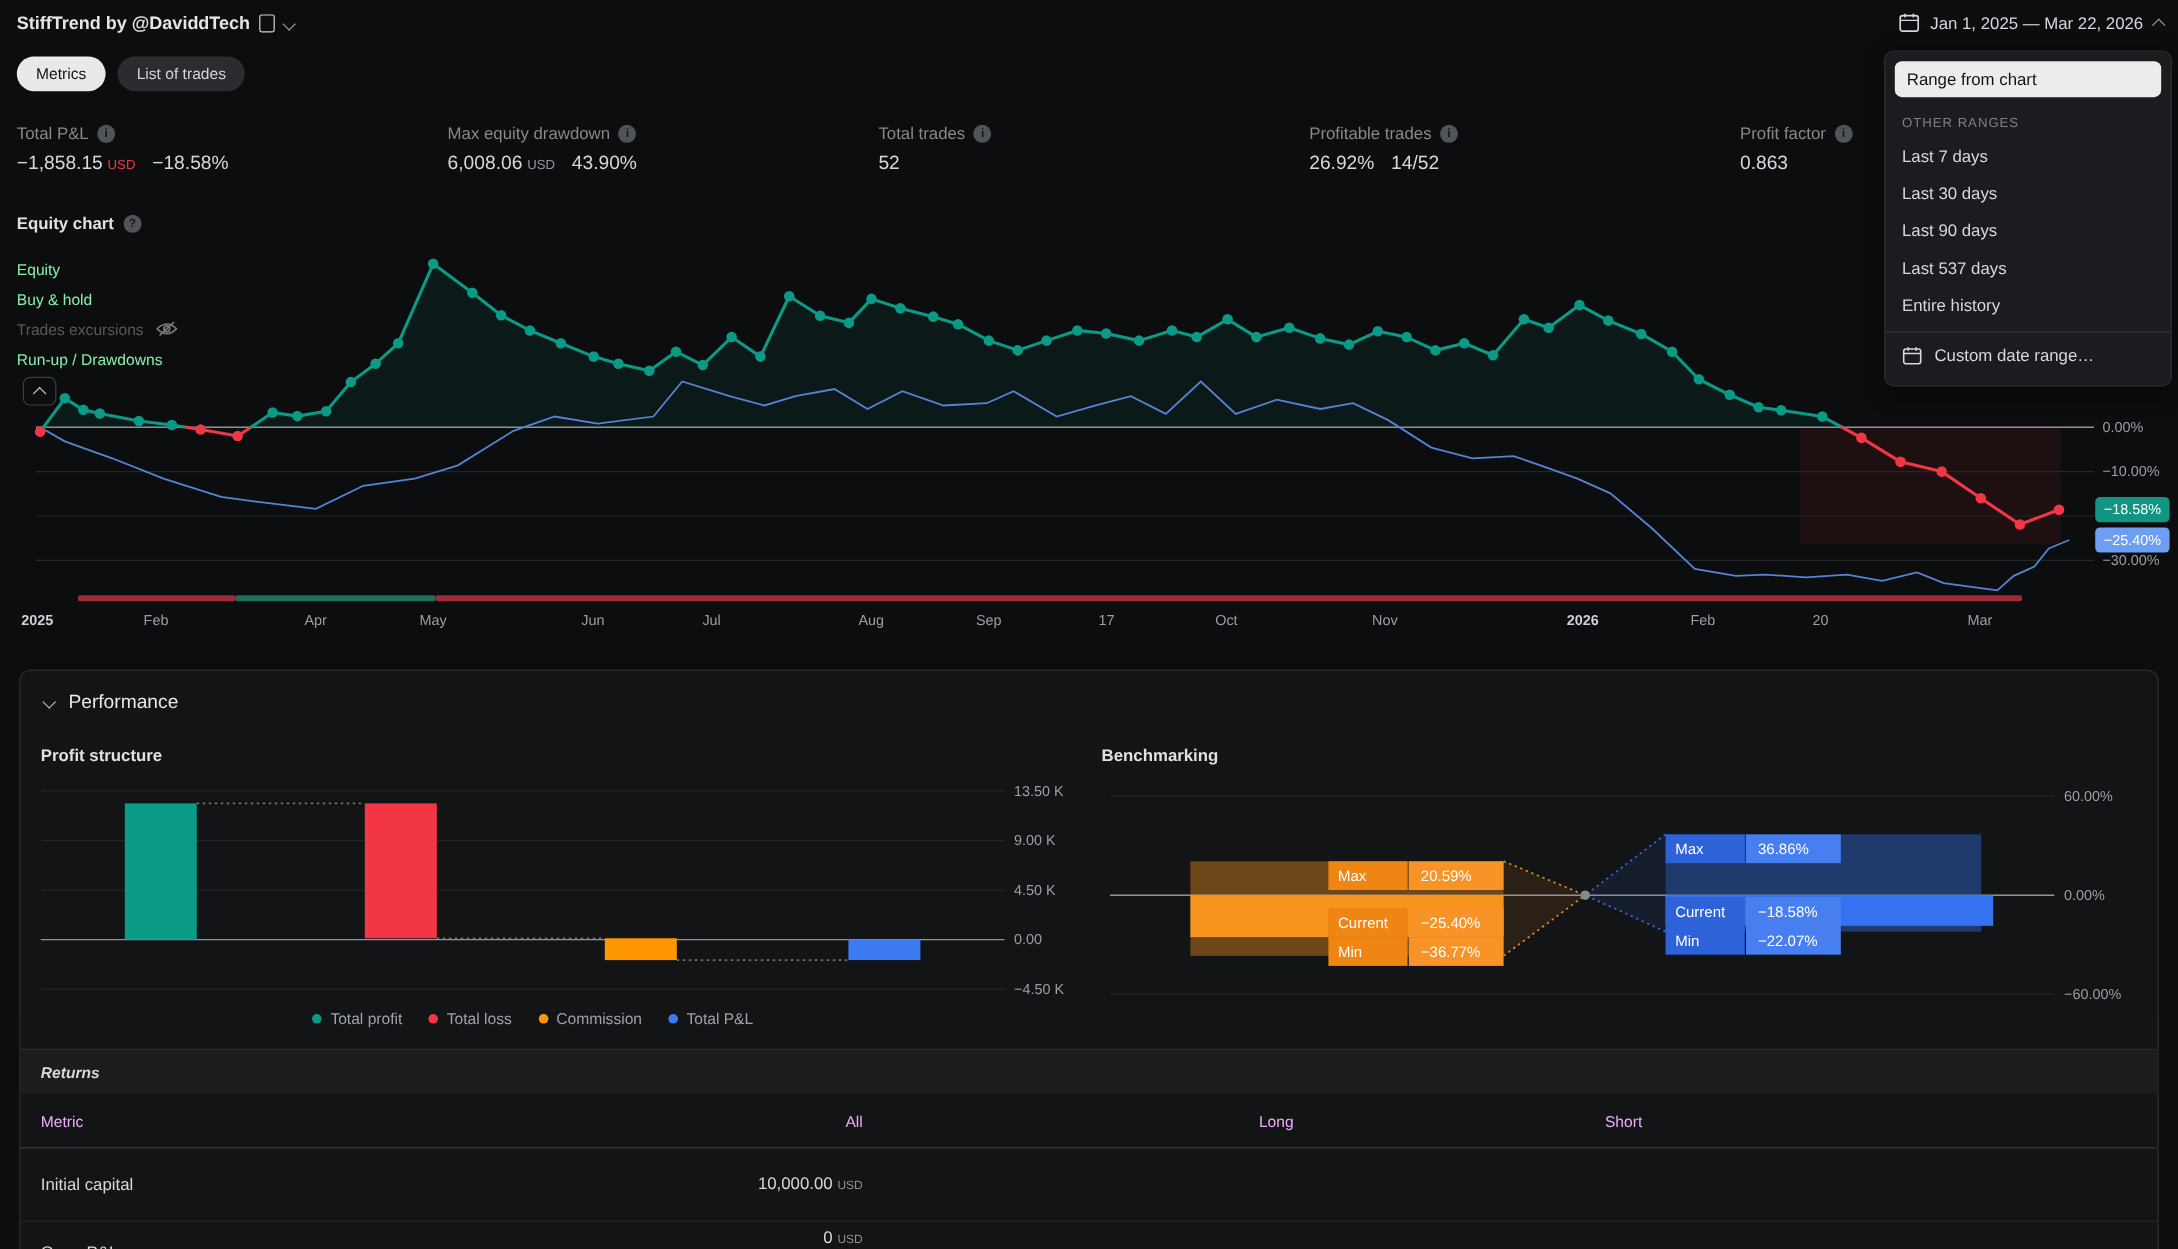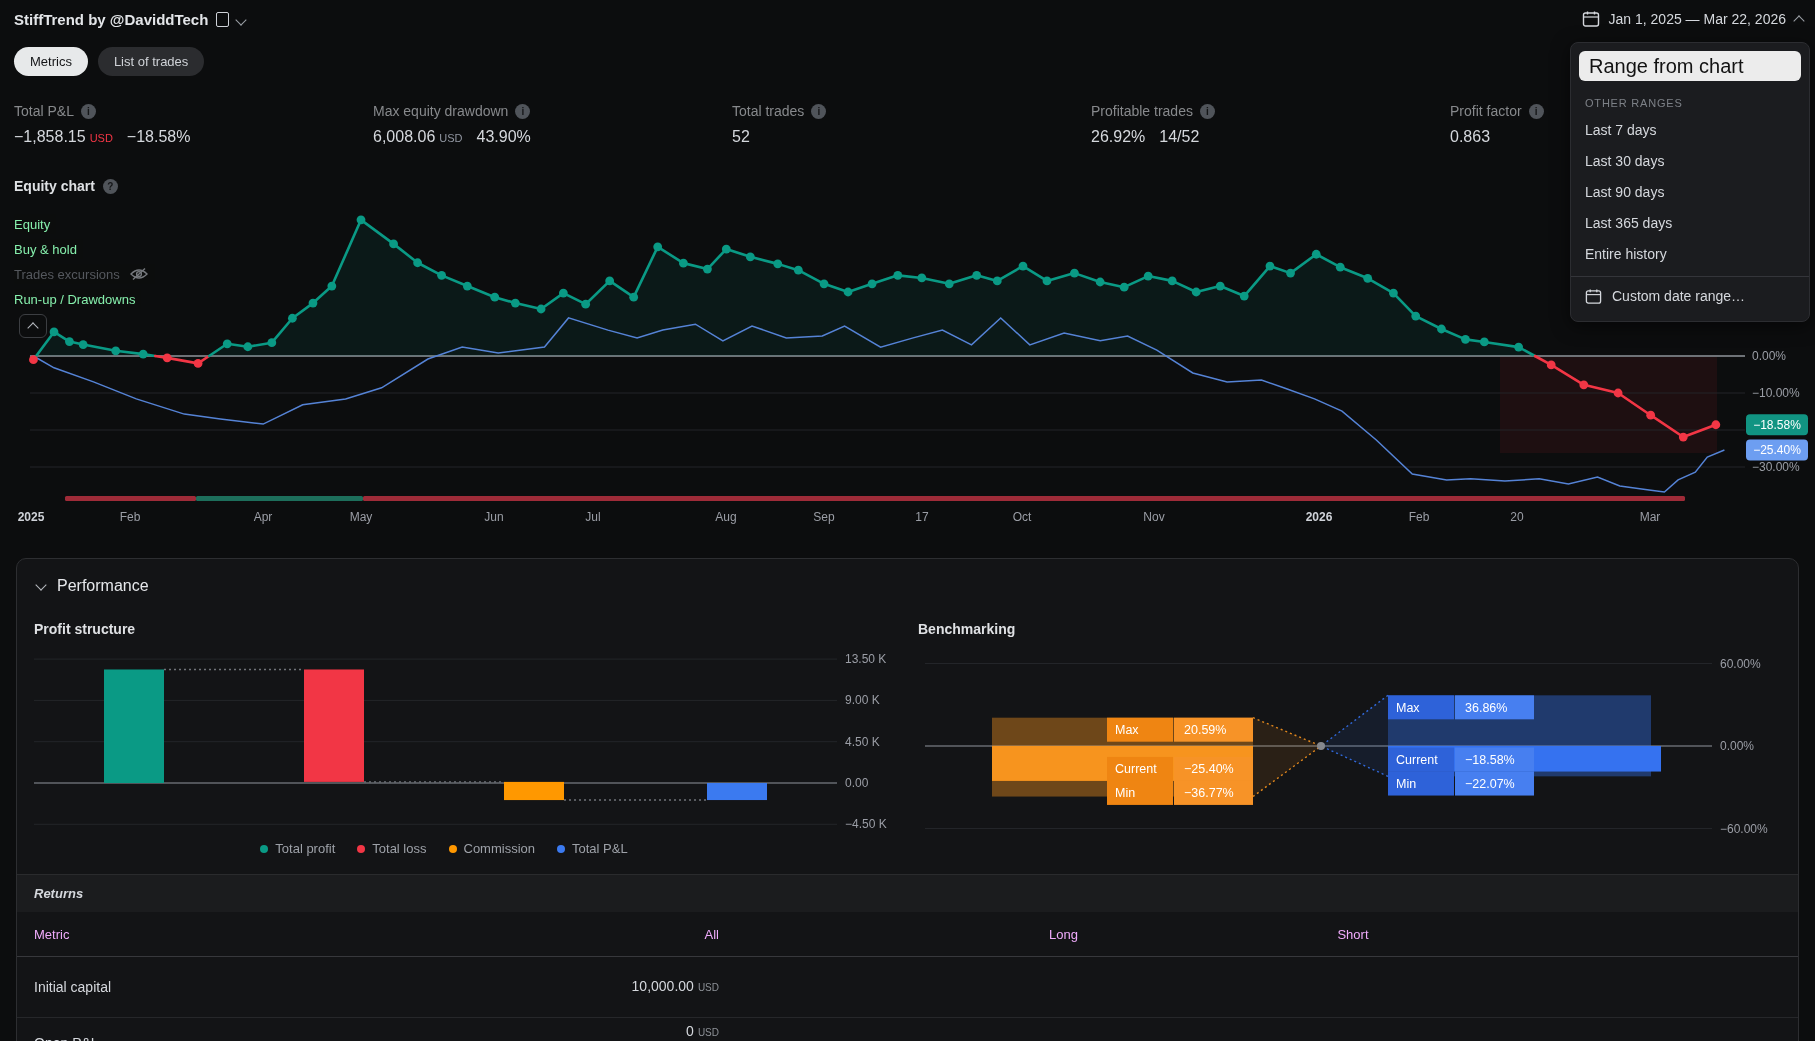--- a/index.html
+++ b/index.html
@@ -46,21 +46,21 @@
     display:flex;align-items:center;padding-left:17px;box-sizing:border-box;font-size:13px;font-weight:700;color:#d5d8dd;font-style:italic;}
   .thead-cell{position:absolute;top:368px;font-size:13px;color:#f0abfc;}
   .thead-line{position:absolute;left:0;top:397px;width:100%;border-bottom:1px solid #37383c;}
   .row-line{position:absolute;left:0;width:100%;border-bottom:1px solid #26272a;}
   .rcell-metric{position:absolute;left:17px;font-size:14px;color:#d5d8dd;}
   .rcell-val{position:absolute;display:flex;align-items:baseline;justify-content:flex-end;gap:4px;width:240px;font-size:14px;color:#d5d8dd;}
   .rcell-val .unit{font-size:10px;color:#8d9197;}
   
   #date-menu{left:1570px;top:42px;width:238px;background:#1b1c1f;border:1px solid #2c2d31;border-radius:8px;
     box-shadow:0 4px 18px rgba(0,0,0,.55);z-index:50;padding-bottom:6px;}
-  #menu-selected{margin:8px;height:30px;line-height:30px;background:#ececec;color:#131313;border-radius:6px;padding:0 10px;font-size:20px;cursor:pointer;}
+  #menu-selected{margin:8px;height:30px;line-height:30px;background:#ececec;color:#131313;border-radius:6px;padding:0 10px;font-size:14px;cursor:pointer;}
   #menu-section{padding:8px 14px 6px;font-size:11px;color:#7d8187;letter-spacing:.8px;}
   .menu-item{height:31px;line-height:31px;padding:0 14px;font-size:14px;color:#d5d8dd;cursor:pointer;}
   #menu-sep{border-top:1px solid #34353a;margin-top:6px;}
   #menu-custom{height:38px;display:flex;align-items:center;gap:10px;padding:0 14px;font-size:14px;color:#d5d8dd;cursor:pointer;}
   .cal{flex:none;}
 </style>
 </head>
 <body>
 
 <div class="abs" id="title-row">
@@ -458,21 +458,21 @@
   <div class="rcell-metric" style="top:476px">Open P&amp;L</div>
 </div>
 
 <div class="abs" id="date-menu">
   <div id="menu-selected">Range from chart</div>
   <div id="menu-section">OTHER RANGES</div>
   <div id="menu-options">
       <div class="menu-item">Last 7 days</div>
       <div class="menu-item">Last 30 days</div>
       <div class="menu-item">Last 90 days</div>
-      <div class="menu-item">Last 365 days</div>
+      <div class="menu-item">Last 537 days</div>
       <div class="menu-item">Entire history</div>
     </div>
   <div id="menu-sep"></div>
   <div id="menu-custom">
     <svg width="17" height="17" viewBox="0 0 18 18" class="cal">
       <rect x="1.5" y="3" width="15" height="13" rx="2" fill="none" stroke="#d5d8dd" stroke-width="1.4"></rect>
       <line x1="5.5" y1="1.5" x2="5.5" y2="4.5" stroke="#d5d8dd" stroke-width="1.4"></line>
       <line x1="12.5" y1="1.5" x2="12.5" y2="4.5" stroke="#d5d8dd" stroke-width="1.4"></line>
       <line x1="1.5" y1="7" x2="16.5" y2="7" stroke="#d5d8dd" stroke-width="1.2"></line>
     </svg>

